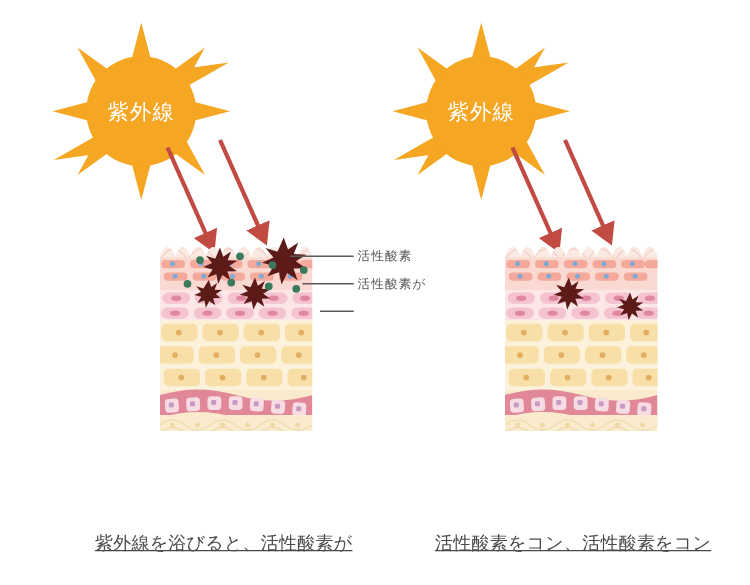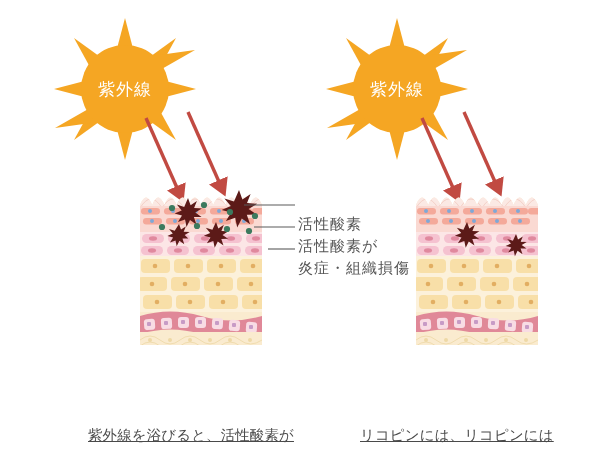--- a/index.html
+++ b/index.html
@@ -3,45 +3,44 @@
 <meta charset="utf-8">
 <style>
   html,body{margin:0;padding:0;}
   body{
     width:600px;height:468px;
     background:#ffffff;
     font-family:"Liberation Sans","DejaVu Sans",sans-serif;
     overflow:hidden;
     position:relative;
   }
-  #stage{position:absolute;left:12px;top:0;width:532px;height:468px;}
+  #stage{position:absolute;left:0;top:0;width:532px;height:468px;}
   svg#scene{position:absolute;left:0;top:0;width:600px;height:468px;display:block;}
 
   .caption{
     position:absolute;
     font-family:"DejaVu Sans","Liberation Sans",sans-serif;
     font-size:14.4px;
     line-height:27px;
     color:#4a4a4a;
     letter-spacing:0.2px;
     white-space:pre;
   }
   #caption-left{left:76px;top:368px;width:250px;}
   #caption-right{left:348px;top:368px;width:250px;}
 
   .cap-line{display:block;height:27px;text-decoration:underline;}
 
   .leaderlabel{
     position:absolute;
     font-family:"DejaVu Sans","Liberation Sans",sans-serif;
-    font-size:15px;
+    font-size:10px;
     color:#555555;
     letter-spacing:1px;
     white-space:nowrap;
-    margin-top:17px;
   }
   #label-ros{left:286px;top:198px;}
   #label-melanin{left:286px;top:220px;}
   #label-inflam{left:286px;top:242px;}
 </style>
 </head>
 <body>
 
 <div id="stage">
 
@@ -425,27 +424,26 @@
 
       <g fill="#5C1A18">
         <path d="M455,222 l2.3,6.5 5.6,-3.8 -2.5,6.2 7.0,0.4 -5.9,3.6 5.6,3.8 -6.8,0.2 2.2,6.5 -5.7,-4.0 -3.1,6.3 -1.4,-6.8 -6.4,2.3 3.6,-5.8 -6.6,-1.7 6.3,-2.8 -4.4,-5.2 6.6,2.1 Z"></path>
         <path d="M504,234 l2.0,5.6 4.8,-3.2 -2.1,5.3 6.0,0.3 -5.0,3.1 4.8,3.3 -5.9,0.2 1.9,5.6 -4.9,-3.4 -2.7,5.4 -1.2,-5.8 -5.5,2.0 3.1,-5.0 -5.7,-1.5 5.4,-2.4 -3.8,-4.5 5.7,1.8 Z"></path>
       </g>
     </g>
   </svg>
 
   <div class="leaderlabel" id="label-ros">活性酸素</div>
   <div class="leaderlabel" id="label-melanin">活性酸素が</div>
-  <div class="leaderlabel" id="label-inflam">炎症・組織損傷</div>
 
   <div class="caption" id="caption-left">
     <span class="cap-line">紫外線を浴びると、活性酸素が</span>
     
     
   </div>
 
   <div class="caption" id="caption-right">
-    <span class="cap-line">リコピンには、リコピンには</span>
+    <span class="cap-line">活性酸素をコン、活性酸素をコン</span>
     
     
   </div>
 
 </div>
 
 </body></html>

